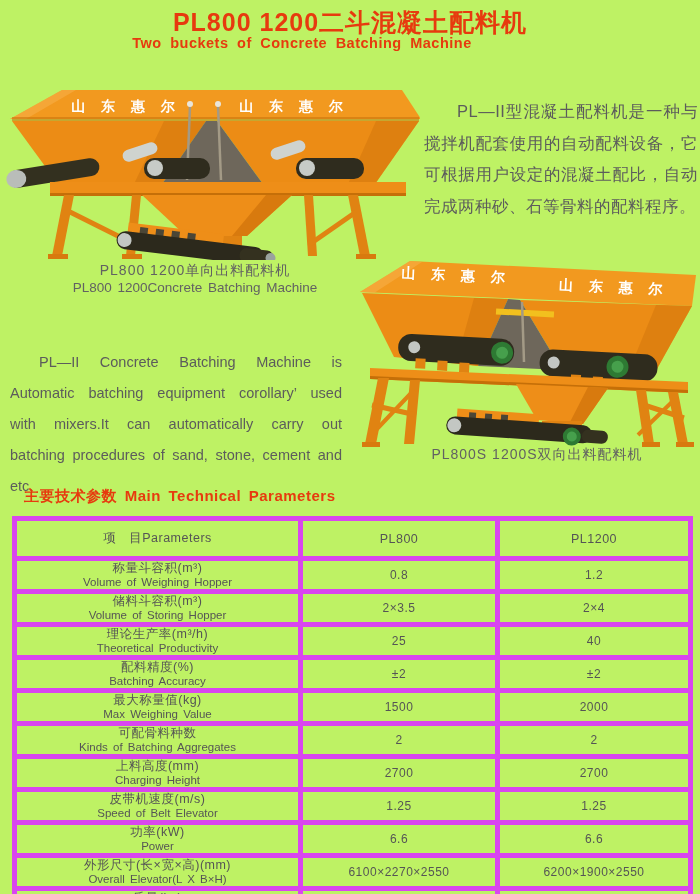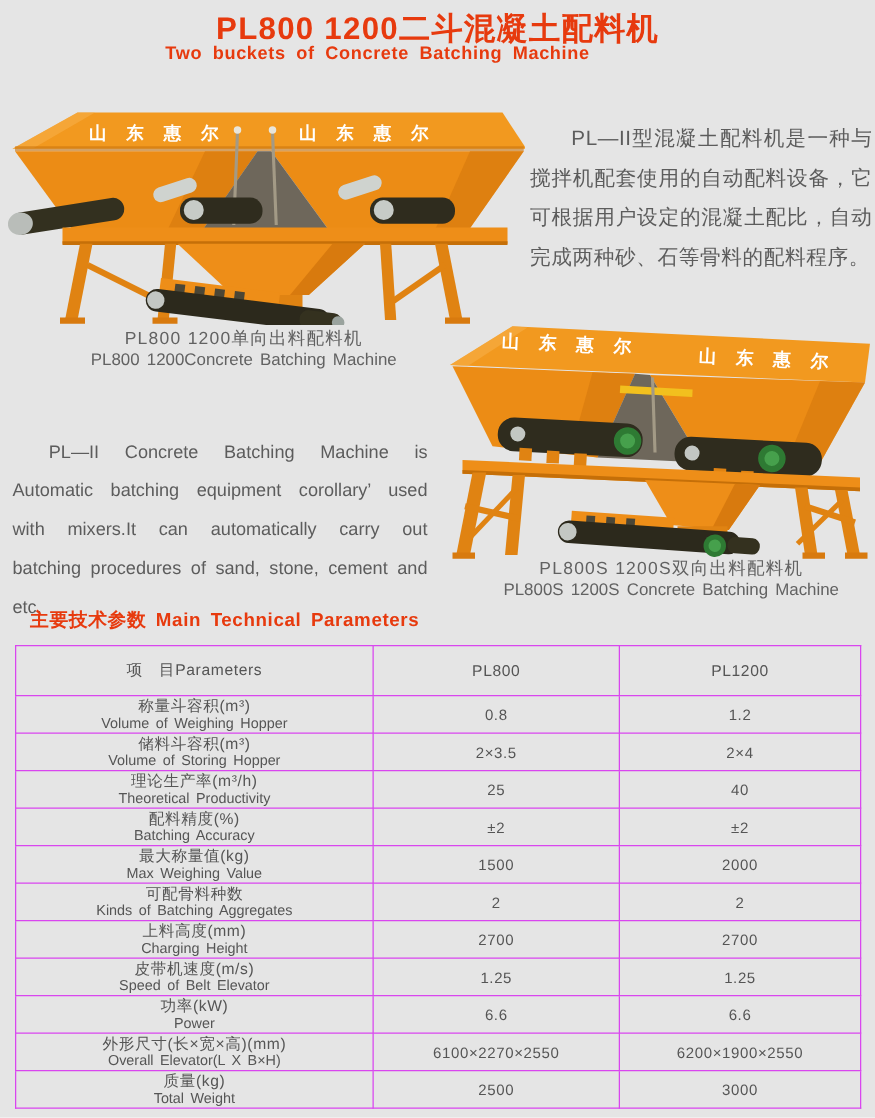--- a/index.html
+++ b/index.html
@@ -1,19 +1,19 @@
 <!DOCTYPE html>
 <html><head>
 <meta charset="utf-8">
 <style>
   * { margin:0; padding:0; box-sizing:border-box; }
   html,body { background:#ffffff; }
   body { width:700px; height:894px; position:relative; overflow:hidden;
          font-family:"Liberation Sans","DejaVu Sans",sans-serif; }
-  .page { position:relative; width:700px; height:894px; background:#e5e5e5; }
+  .page { position:relative; width:700px; height:894px; background:#bef264; }
 
   
   .title-zh { position:absolute; top:6px; left:0; width:700px; text-align:center;
               color:#e73a0e; font-size:25px; font-weight:bold; letter-spacing:1px; }
   .title-en { position:absolute; top:35px; left:0; width:604px; text-align:center;
               color:#e73a0e; font-size:14.5px; font-weight:bold; letter-spacing:0.5px;
               word-spacing:4px; }
 
   
   .machine { position:absolute; }
@@ -41,21 +41,21 @@
   .section-heading { position:absolute; left:24px; top:487px;
                      color:#e73a0e; font-size:15px; font-weight:bold;
                      letter-spacing:0.5px; word-spacing:3px; }
 
   
   .params-table { position:absolute; left:12px; top:516px; width:676px; height:370px;
                   border-collapse:collapse; table-layout:fixed; color:#555555; }
   .params-table col.c1 { width:286px; }
   .params-table col.c2 { width:197px; }
   .params-table col.c3 { width:193px; }
-  .params-table th, .params-table td { border:1px solid #d946ef; text-align:center;
+  .params-table th, .params-table td { border:5px solid #d946ef; text-align:center;
                                        vertical-align:middle; padding:0; }
   .params-table thead th { height:40px; font-weight:normal; font-size:12.5px;
                            letter-spacing:0.5px; }
   .params-table tbody td { height:30px; }
   .p-zh { font-size:12.5px; line-height:14px; letter-spacing:0.5px; }
   .p-en { font-size:11.5px; line-height:14px; word-spacing:2px; }
   .c-val { font-size:12px; letter-spacing:0.5px; }
 </style>
 </head>
 <body>
@@ -209,21 +209,20 @@
 
       <g transform="rotate(2.5 170 30)">
         <text class="brand-text" x="100" y="33" text-anchor="middle" font-size="13">山 东 惠 尔</text>
         <text class="brand-text" x="258" y="38" text-anchor="middle" font-size="13">山 东 惠 尔</text>
       </g>
     </svg>
   </div>
 
   <div class="caption" id="caption-right">
     <div class="cap-zh">PL800S 1200S双向出料配料机</div>
-    <div class="cap-en">PL800S 1200S Concrete Batching Machine</div>
   </div>
 
   <div class="section-heading">主要技术参数 Main Technical Parameters</div>
 
   <table class="params-table">
     <colgroup>
         <col class="c1">
         <col class="c2">
         <col class="c3">
       </colgroup>

